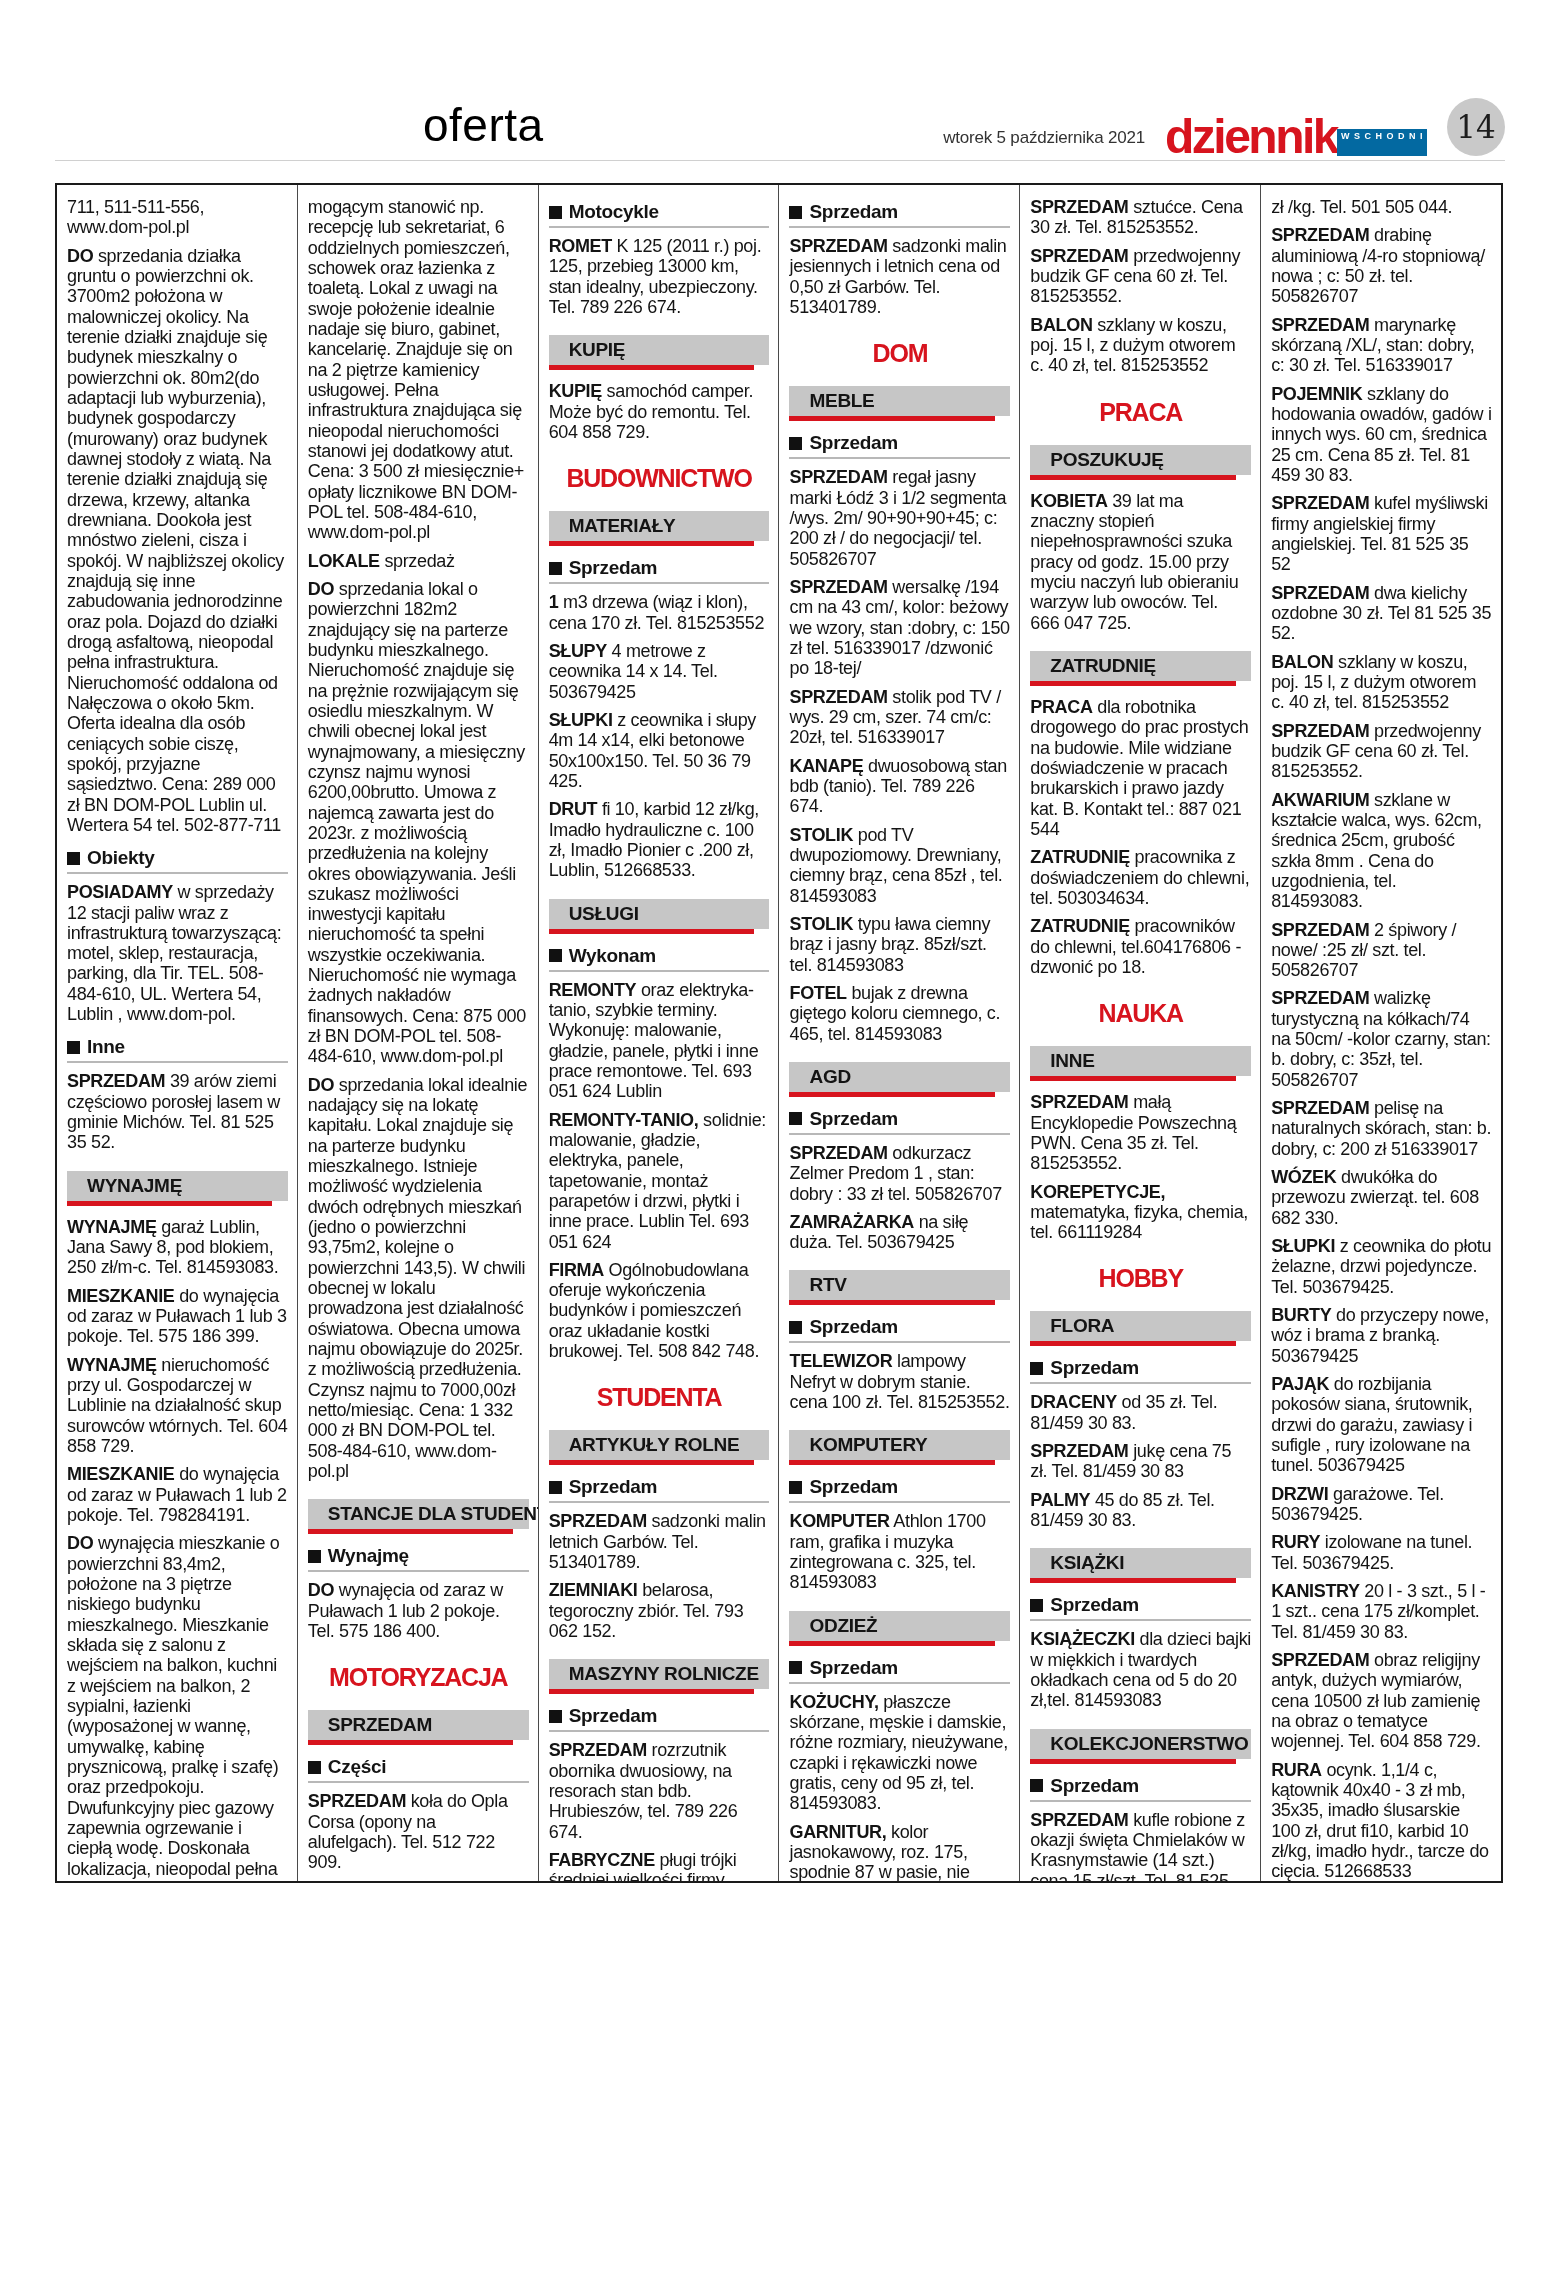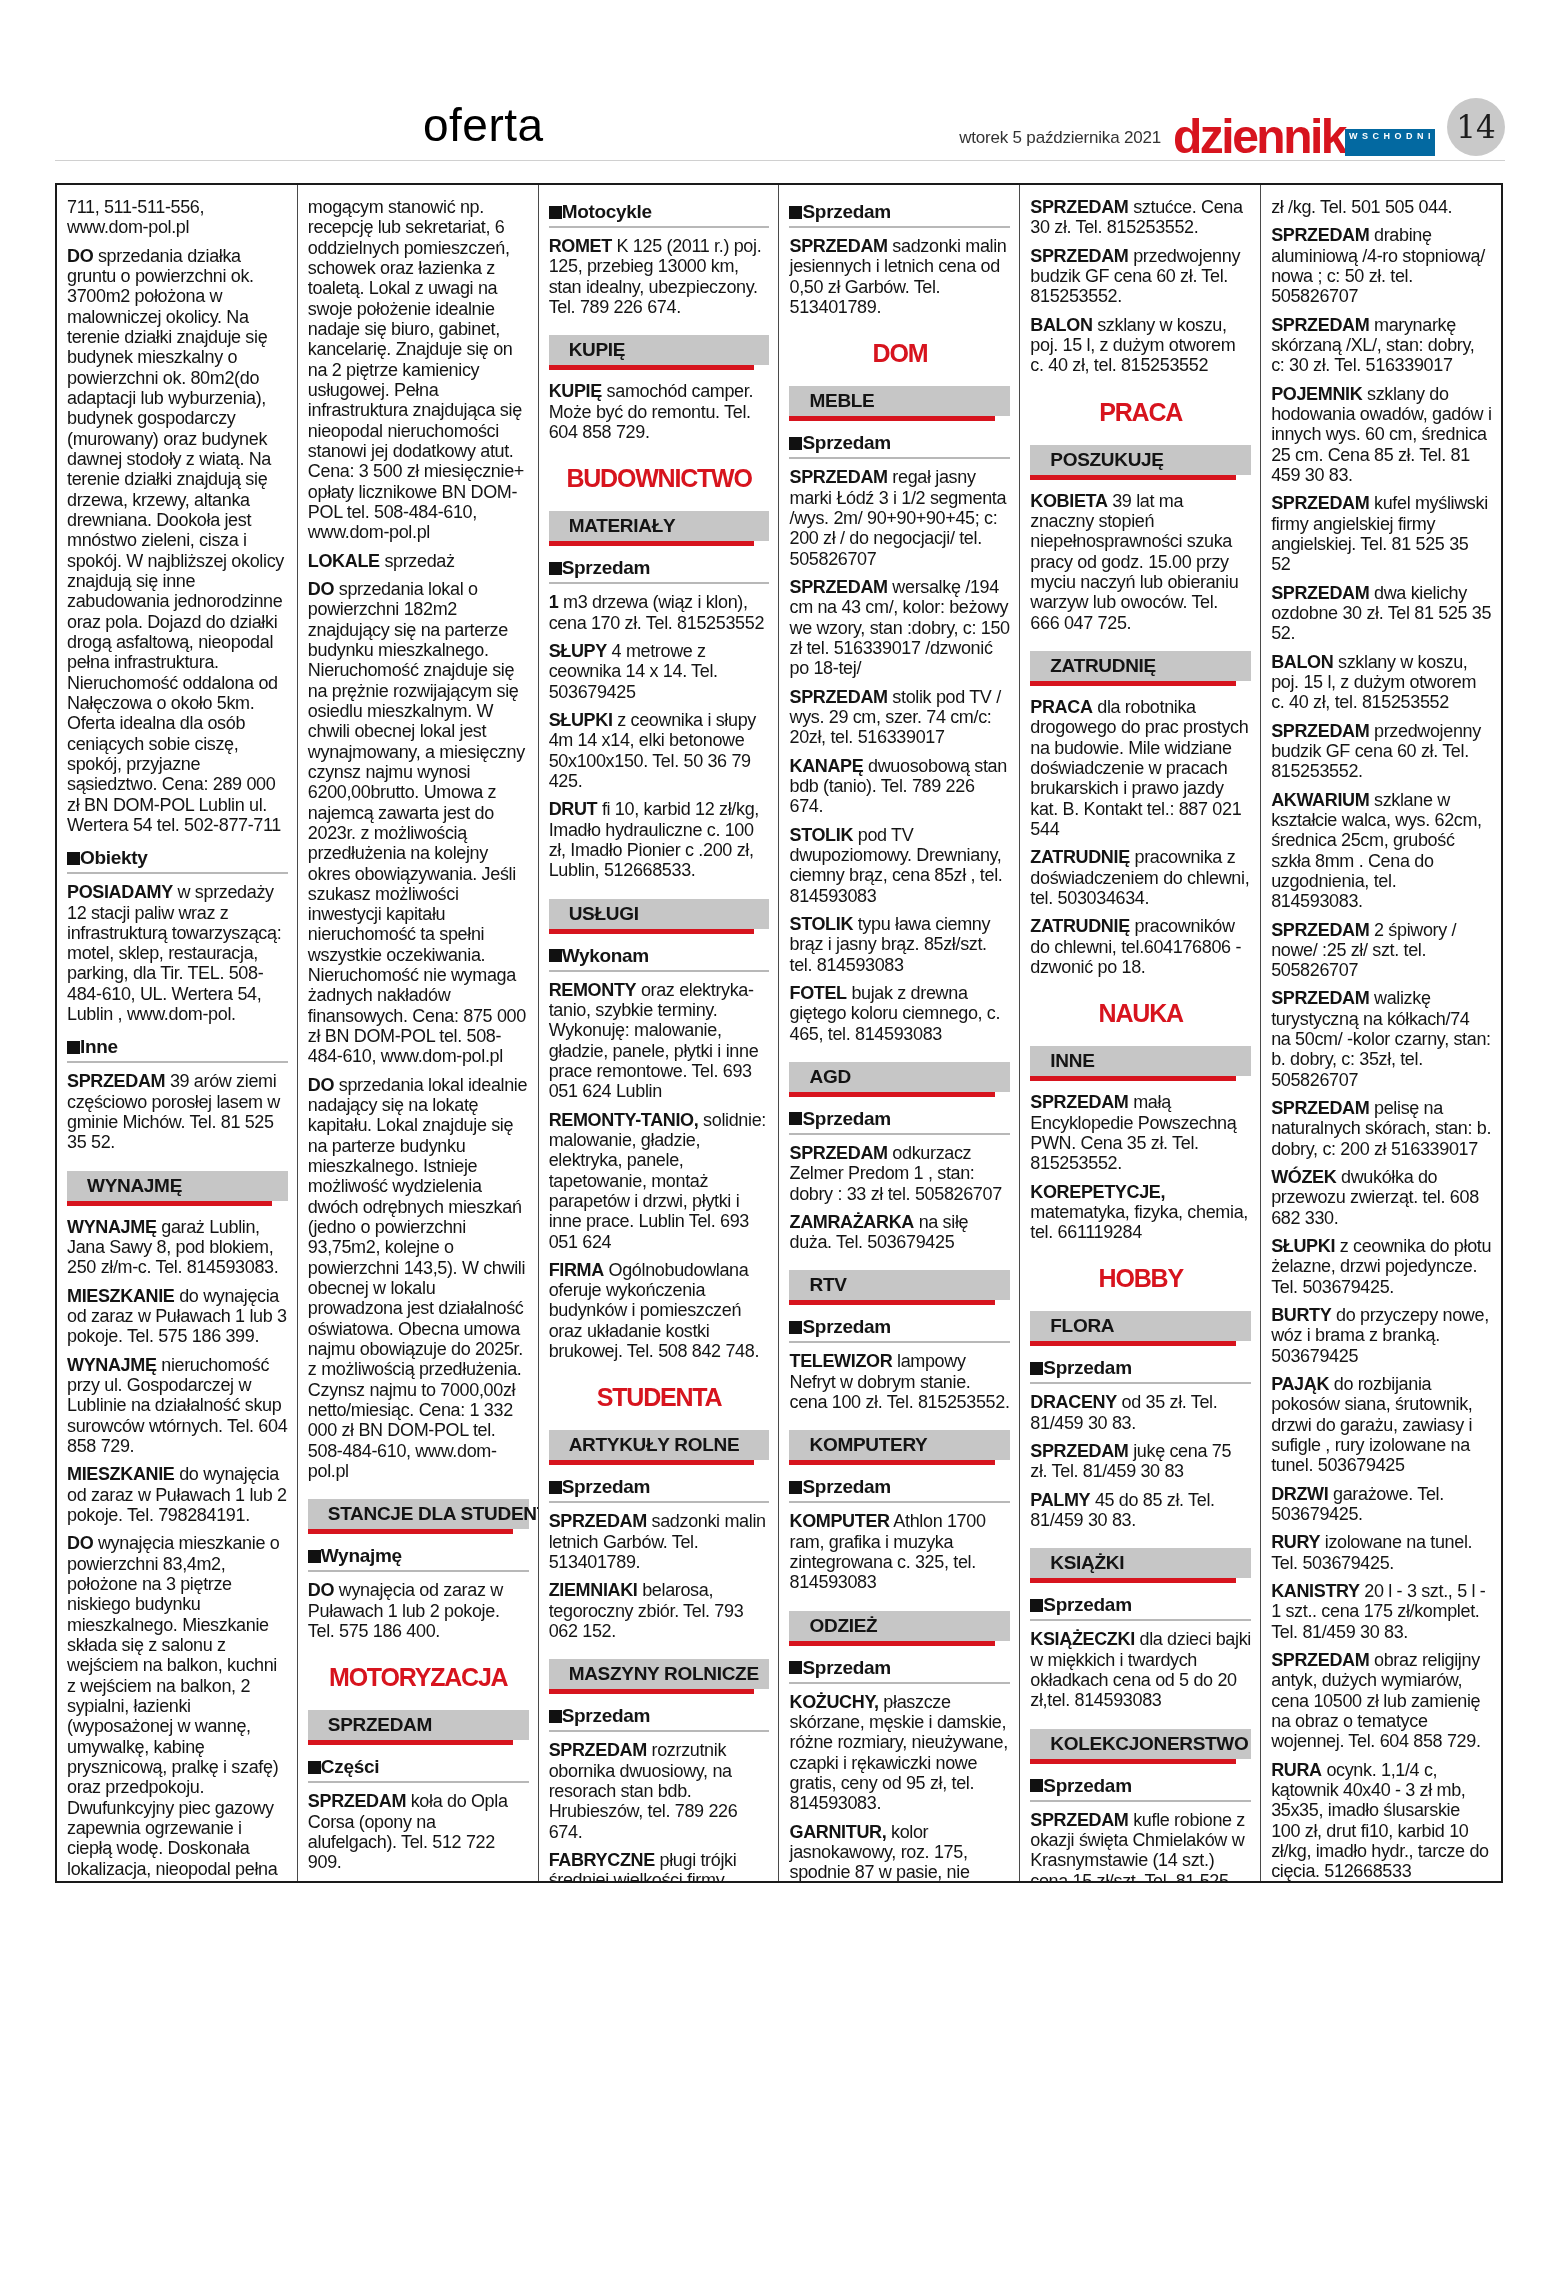--- a/index.html
+++ b/index.html
@@ -5,41 +5,41 @@
   html,body { margin:0; padding:0; }
   body {
     width:1558px; height:2281px; position:relative; background:#ffffff;
     font-family:"Liberation Sans", sans-serif; color:#141414;
   }
   
   .page-header { position:absolute; left:55px; width:1450px; top:86px; height:74px;
     border-bottom:1px solid #d0d0d0; }
   .oferta { position:absolute; left:368px; bottom:8px; font-size:46px; color:#000000;
     letter-spacing:0.5px; }
-  .head-right { position:absolute; right:0; bottom:4px; display:flex; align-items:flex-end; gap:12px; }
+  .head-right { position:absolute; right:0; bottom:4px; display:flex; align-items:flex-end; gap:20px; }
   .issue-date { font-size:17px; color:#333; padding-bottom:8px; letter-spacing:-0.2px; }
   .logo-wrap { display:flex; align-items:stretch; }
   .logo-text { color:#d7141e; font-weight:bold; font-size:48px; line-height:0.82;
     letter-spacing:-2.5px; }
   .logo-sub { background:#0369a1; color:#fff; font-size:9px; letter-spacing:4.5px;
     text-align:center; padding:2px 0 2px 4px; margin-top:12px; font-weight:bold; }
   .page-badge { width:58px; height:58px; border-radius:50%; background:#c9c9c9;
     display:flex; align-items:center; justify-content:center;
     font-family:"DejaVu Serif", serif; font-size:31px; color:#1d1d1d; }
   
   .content { position:absolute; left:55px; top:183px; width:1448px; height:1700px;
     border:2px solid #1a1a1a; box-sizing:border-box; display:flex; background:#fff; }
   .col { flex:1 1 0; padding:4px 9px 0 10px; overflow:hidden; border-right:1px solid #4a4a4a; min-width:0; }
   .col:last-child { border-right:none; }
   
   .ad { margin:8px 0; font-size:18px; line-height:1.13; letter-spacing:-0.35px; }
   .ad .lead { font-weight:bold; }
   .sub { margin:12px 0 5px; font-size:19px; font-weight:bold;
     border-bottom:2px solid #b8b8b8; padding-bottom:3px;
-    display:flex; align-items:center; letter-spacing:-0.3px; }
+    display:flex; align-items:center; gap:7px; letter-spacing:-0.3px; }
   .sq { width:13px; height:13px; background:#111; display:inline-block; flex:none; }
   .bar { margin:18px 0 16px; background:#c6c6c6; position:relative; font-weight:bold;
     font-size:19px; padding:4px 4px 4px 20px; letter-spacing:-0.3px; white-space:nowrap; }
   .bar::after { content:""; position:absolute; left:0; bottom:-5px; height:5px;
     width:93%; background:#d7141e; }
   .cat { margin:22px 0 6px; text-align:center; color:#d7141e; font-size:25px;
     letter-spacing:-1.2px; font-weight:bold; white-space:nowrap; }
 </style>
 </head>
 <body>

